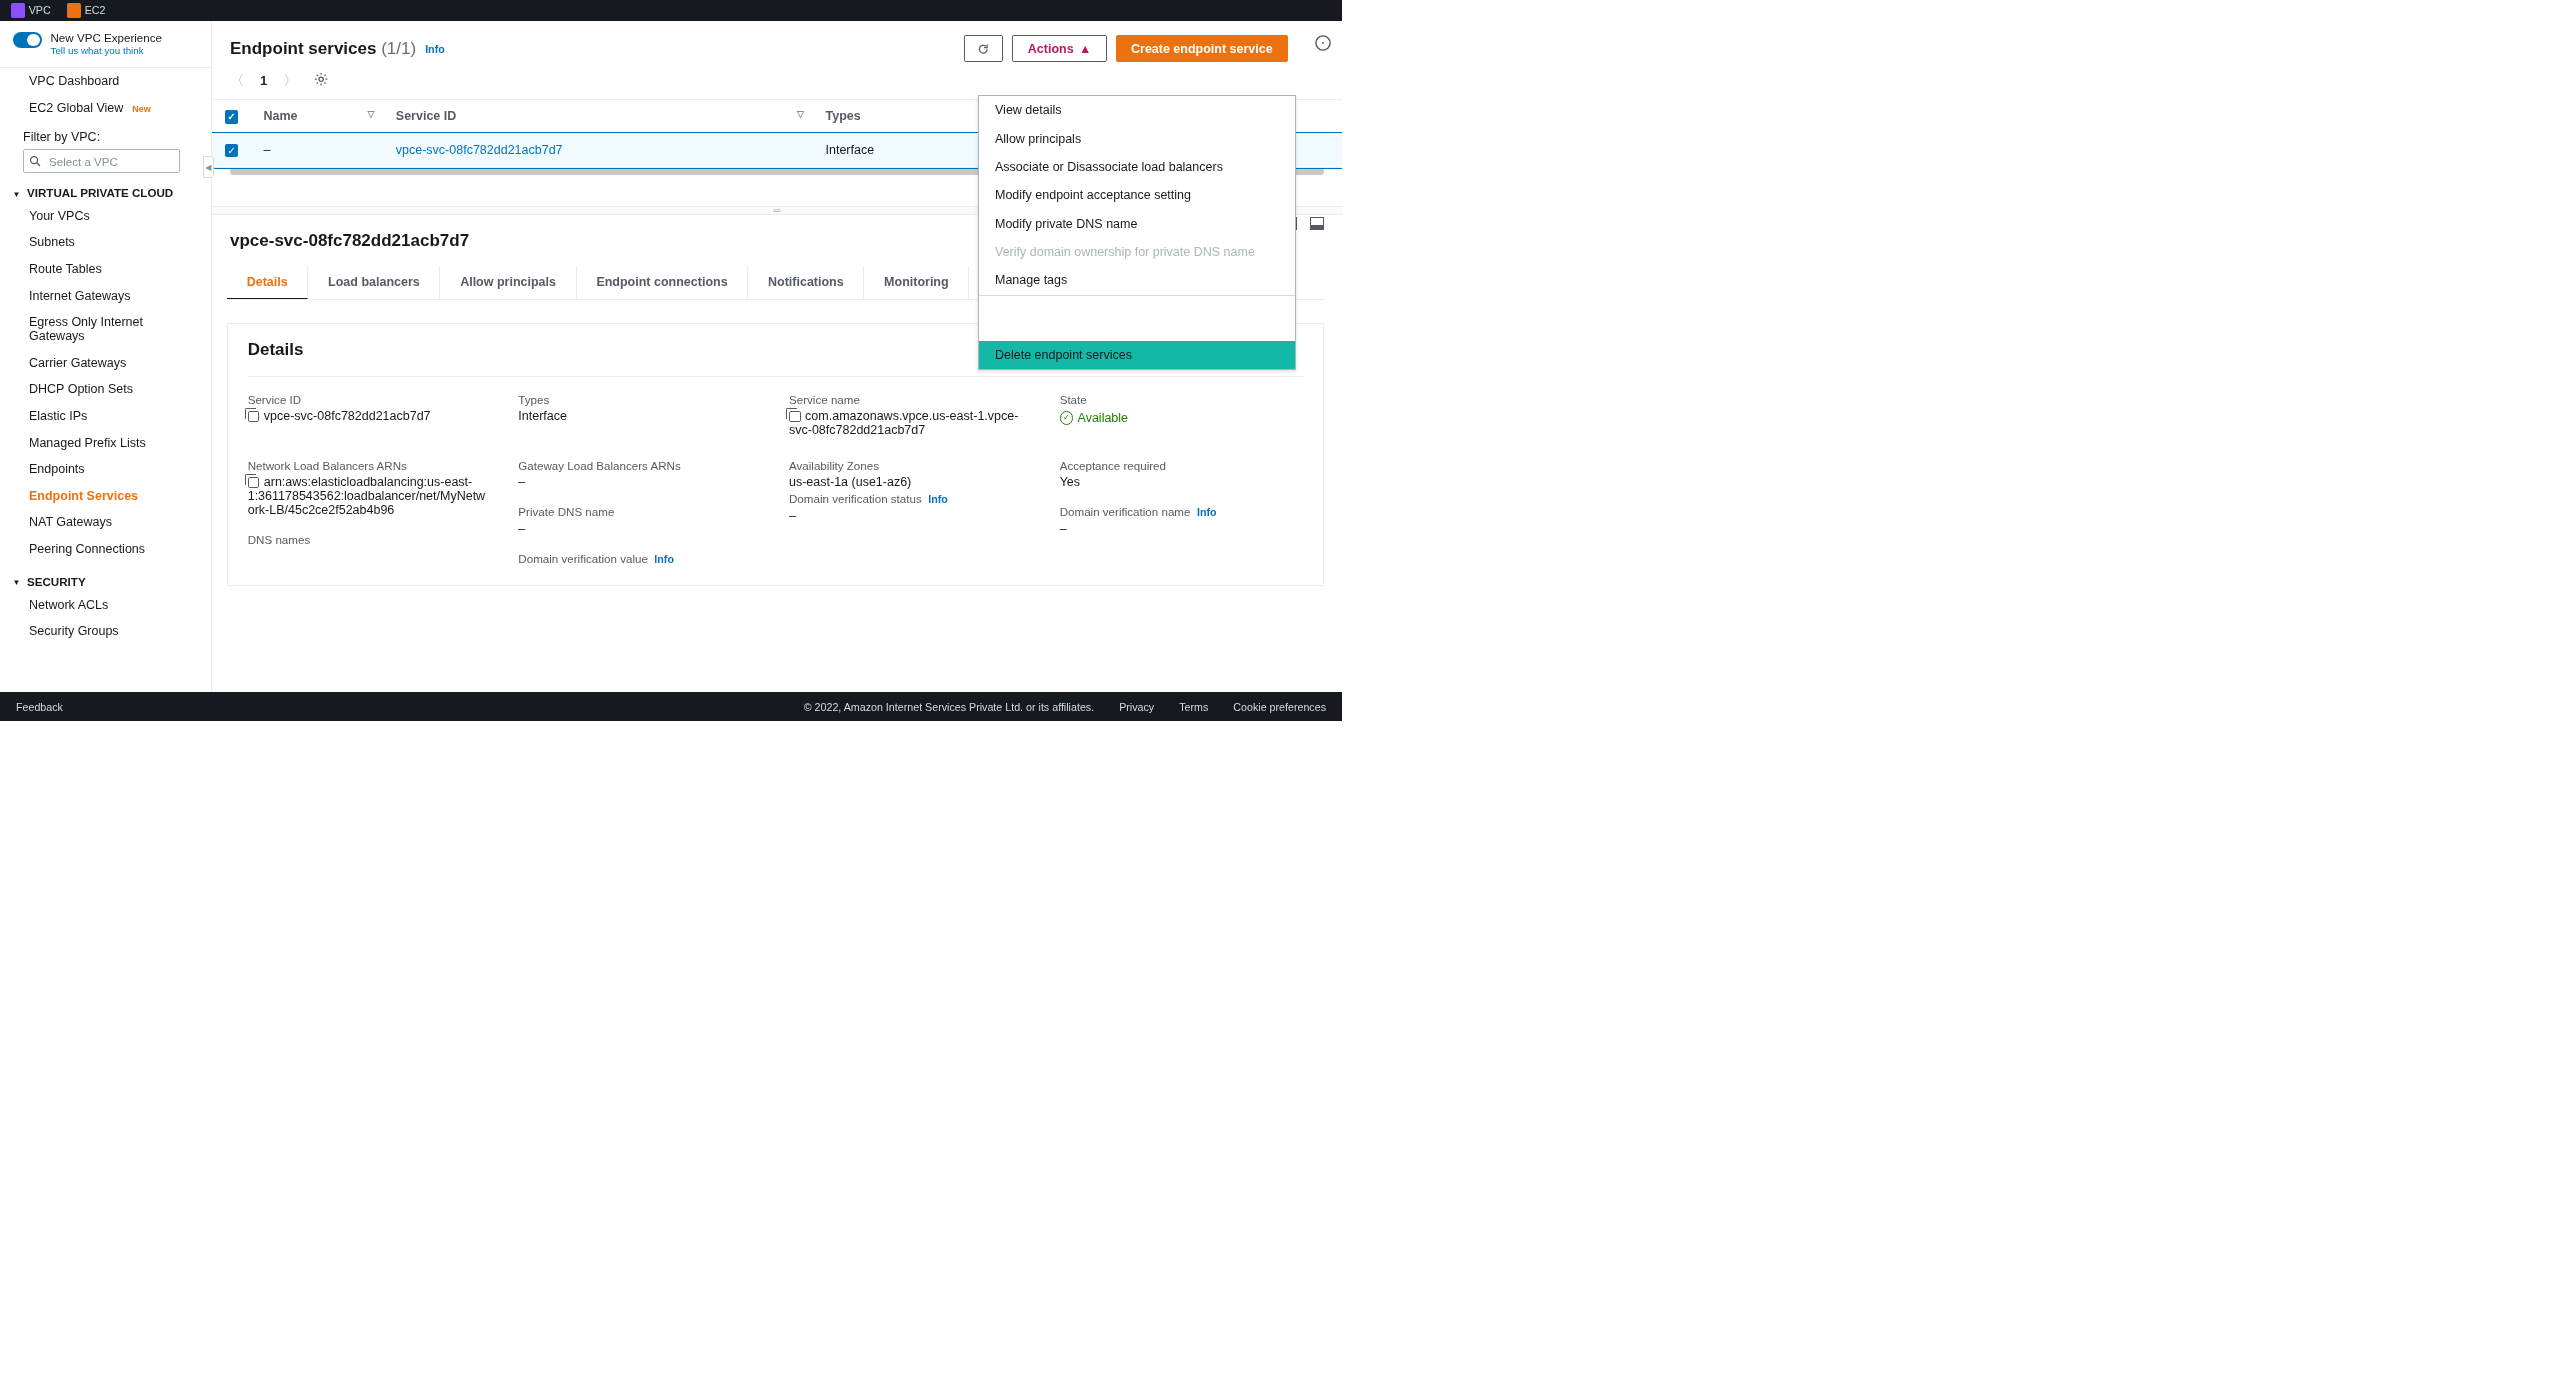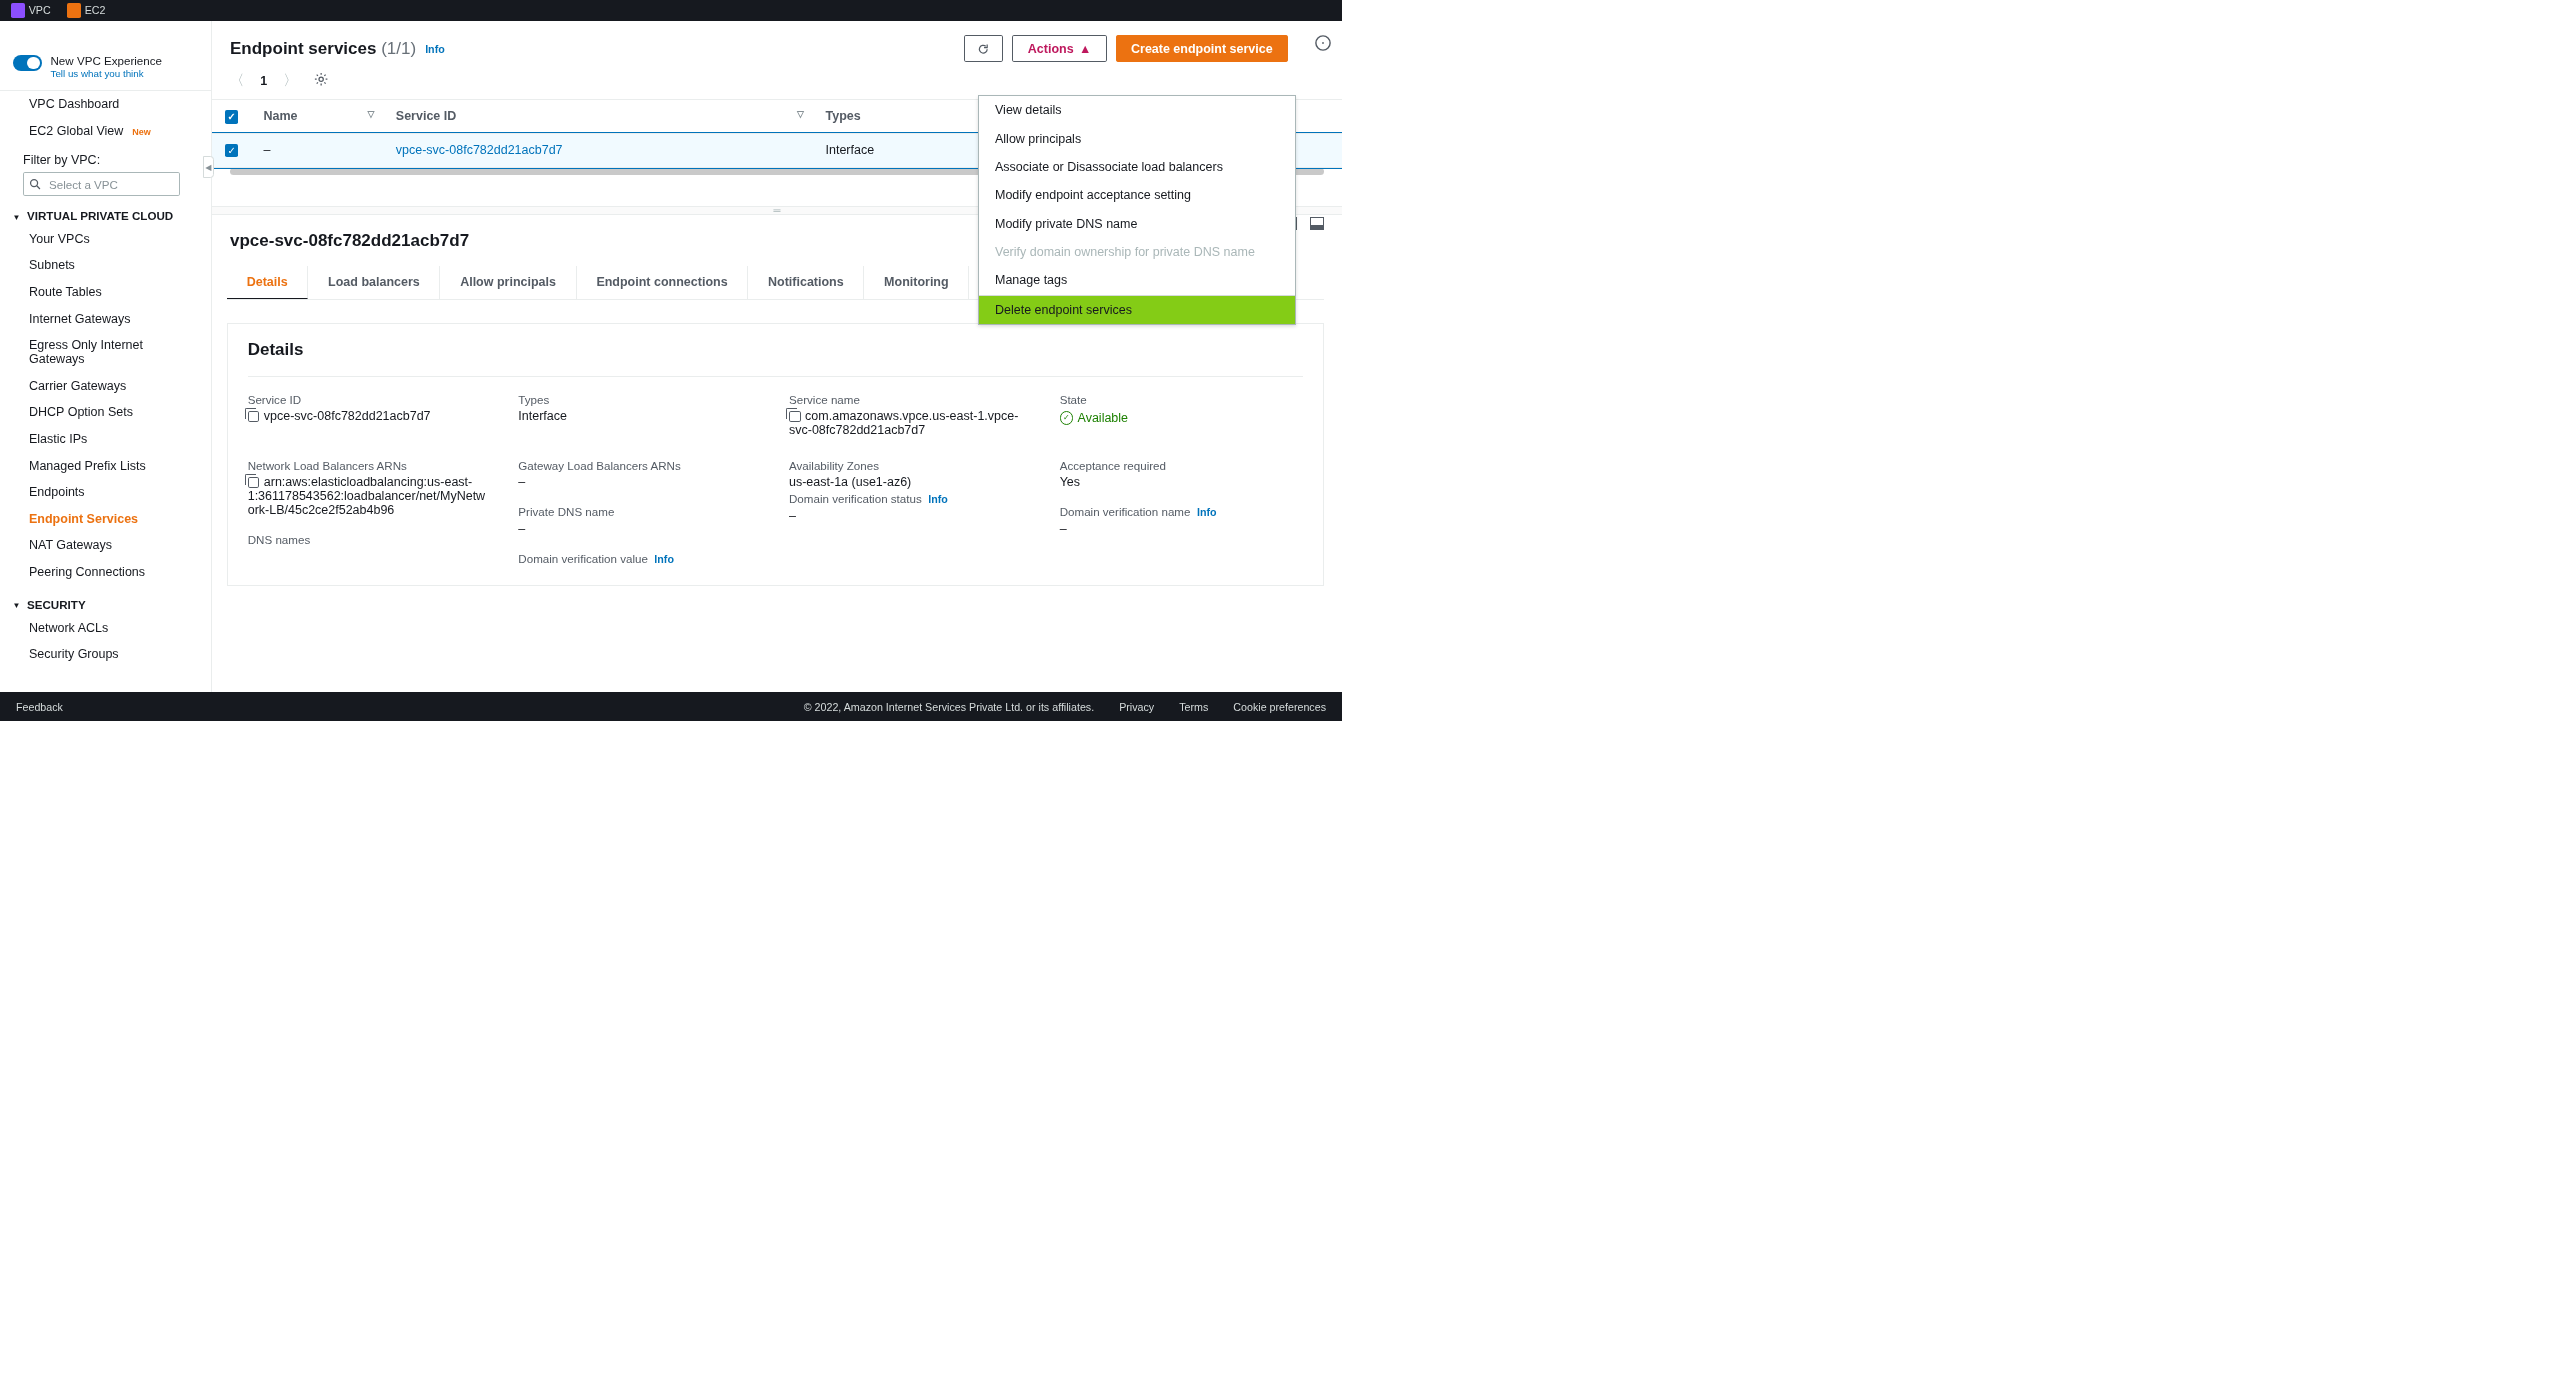--- a/index.html
+++ b/index.html
@@ -4,21 +4,21 @@
 <style>
 * { box-sizing: border-box; margin: 0; padding: 0; }
 body { font-family: "Amazon Ember", "Helvetica Neue", Arial, sans-serif; font-size: 12.5px; color: #16191f; background: #fff; width: 1342px; }
 .top-bar { background: #16191f; height: 21px; display: flex; align-items: center; padding: 0 5.4px; gap: 5.4px; }
 .top-bar .svc { display: flex; align-items: center; gap: 3.6px; color: #d5dbdb; font-size: 10.7px; padding: 1.8px 5.4px; cursor: pointer; }
 .svc-icon-vpc { width: 14.3px; height: 14.3px; background: #8c4fff; border-radius: 1.8px; display: inline-block; }
 .svc-icon-ec2 { width: 14.3px; height: 14.3px; background: #ec7211; border-radius: 1.8px; display: inline-block; }
 .app { display: flex; height: 671px; position: relative; }
 .sidebar { width: 212px; border-right: 0.9px solid #eaeded; overflow-y: auto; position: relative; padding-bottom: 9px; }
 .sidebar::-webkit-scrollbar { width: 10.7px; }
-.sidebar-header { padding: 9px 12.5px; border-bottom: 0.9px solid #eaeded; display: flex; align-items: flex-start; gap: 9px; margin-top: 23px; }
+.sidebar-header { padding: 9px 12.5px; border-bottom: 0.9px solid #eaeded; display: flex; align-items: flex-start; gap: 9px; }
 .toggle { width: 29px; height: 16px; background: #0073bb; border-radius: 9px; position: relative; flex-shrink: 0; margin-top: 1.8px; }
 .toggle::after { content: ''; position: absolute; right: 1.8px; top: 1.8px; width: 12.5px; height: 12.5px; background: #fff; border-radius: 50%; }
 .sidebar-header .hdr-label { font-size: 11.6px; line-height: 1.3; }
 .sidebar-header .hdr-sub { color: #0073bb; font-size: 9.8px; line-height: 1.3; }
 .nav-item { padding: 6.3px 10.7px 6.3px 29px; font-size: 12.5px; color: #16191f; cursor: pointer; }
 .nav-item.top { padding-left: 29px; }
 .nav-item.active { color: #ec7211; font-weight: 700; }
 .nav-item .new { background: none; color: #ec7211; font-size: 9px; font-weight: 700; padding: 0 1.8px; margin-left: 3.6px; }
 .nav-section { margin-top: 9px; }
 .nav-sec-title { font-size: 11.6px; font-weight: 700; padding: 3.6px 10.7px 3.6px 27px; position: relative; cursor: pointer; }
@@ -72,21 +72,21 @@
 .details-card { margin: 23px 18px 0 15px; border: 0.9px solid #eaeded; padding: 16px 19.7px; }
 .card-title { font-size: 17px; font-weight: 700; margin-bottom: 3.6px; }
 .card-inner { border-top: 0.9px solid #eaeded; margin-top: 16px; padding-top: 16px; display: grid; grid-template-columns: repeat(4, 1fr); gap: 21.5px 27px; font-size: 12.5px; }
 .field .flabel { color: #545b64; font-size: 11.6px; margin-bottom: 3.6px; }
 .field .fval { color: #16191f; word-break: break-word; }
 .copy-icon { display: inline-block; width: 11.6px; height: 11.6px; border: 1.3px solid #545b64; border-radius: 1.8px; position: relative; margin-right: 4.5px; vertical-align: -1.8px; }
 .copy-icon::before { content: ''; position: absolute; top: -3.6px; left: -3.6px; width: 9.8px; height: 9.8px; border: 1.3px solid #545b64; border-right: none; border-bottom: none; border-radius: 1.8px 0 0 0; }
 .dd-menu { position: absolute; top: 74px; left: 766px; width: 318px; background: #fff; border: 0.9px solid #aab7b8; box-shadow: 0 1.8px 3.6px rgba(0,0,0,0.15); z-index: 10; }
 .dd-item { padding: 7.2px 16px; font-size: 12.5px; cursor: pointer; }
 .dd-item.disabled { color: #aab7b8; cursor: default; }
-.dd-item.hover { background: #84cc16; }
+.dd-item.hover { background: #14b8a6; margin-top: 45px; }
 .dd-sep { height: 0.9px; background: #d5dbdb; margin: 0; }
 .footer { background: #16191f; color: #d5dbdb; font-size: 10.7px; height: 29px; display: flex; align-items: center; padding: 0 16px; }
 .footer .spacer { flex: 1; }
 .footer .fitem { margin-left: 25px; cursor: pointer; }
 svg.i { width: 12.5px; height: 12.5px; vertical-align: -1.8px; }
 </style>
 </head>
 <body>
 
 <div class="top-bar">

